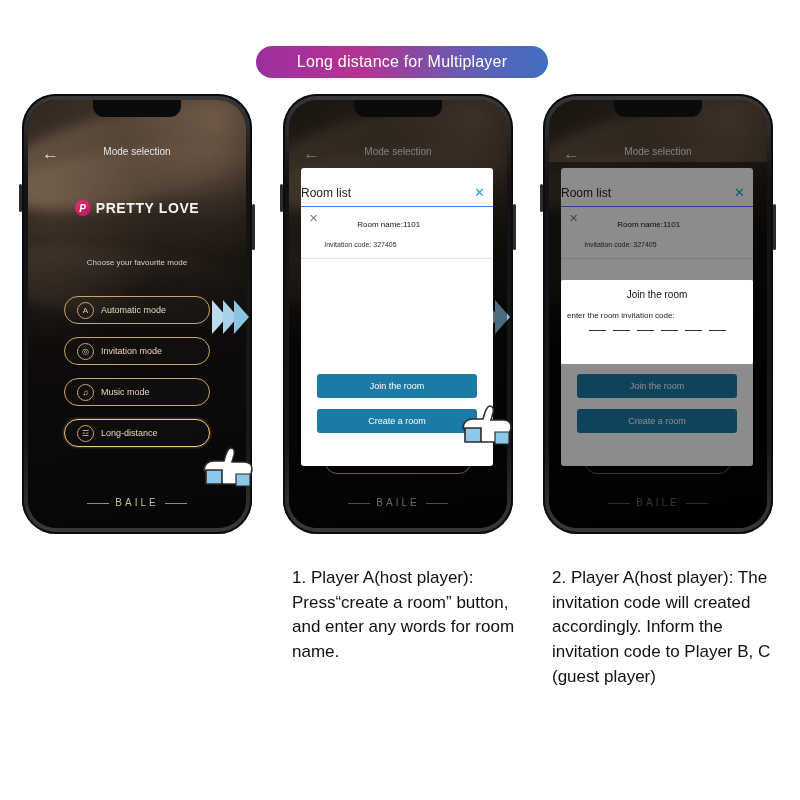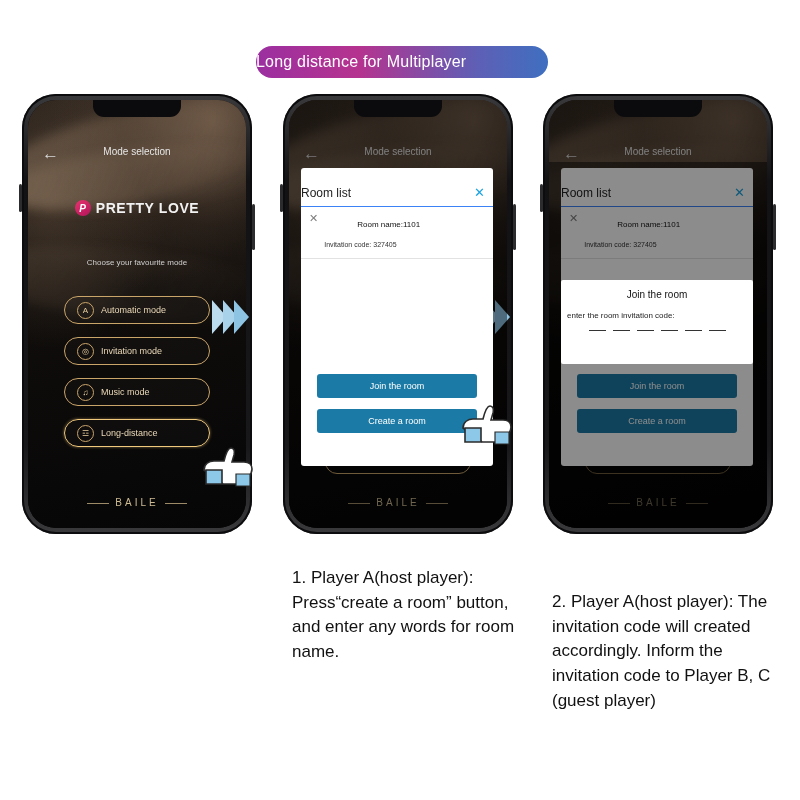--- a/index.html
+++ b/index.html
@@ -7,21 +7,21 @@
     width:800px;height:800px;background:#ffffff;
     font-family:"Liberation Sans", sans-serif;
     position:relative;overflow:hidden;
   }
   
   .banner{
     position:absolute;left:256px;top:46px;width:292px;height:32px;
     border-radius:16px;
     background:linear-gradient(90deg,#9b2fa0 0%,#b5338f 35%,#5f5fb5 75%,#3f6fc0 100%);
     color:#fff;font-size:16px;letter-spacing:.2px;
-    display:flex;align-items:center;justify-content:flex-start;
+    display:flex;align-items:center;justify-content:center;
   }
   
   .phone{
     position:absolute;top:94px;width:230px;height:440px;border-radius:34px;
     background:linear-gradient(180deg,#3a3a3c 0%,#121214 20%,#18181a 80%,#3a3a3c 100%);
     box-shadow:0 0 0 2px #0c0c0e inset;
     padding:6px;box-sizing:border-box;
   }
   .phone::before{ 
     content:"";position:absolute;left:-3px;top:90px;width:3px;height:28px;background:#2c2c2e;border-radius:2px;
@@ -150,21 +150,21 @@
   .chev.c2{border-left-color:#a7d2ea;}
   .chev.c3{border-left-color:#8dc4e4;}
   
   .hand{position:absolute;z-index:45;}
   .hand svg{display:block;}
   
   .caption{
     position:absolute;font-family:Liberation Sans, sans-serif;font-size:17px;color:#111;line-height:1.45;
   }
   #cap1{left:292px;top:566px;width:225px;}
-  #cap2{left:552px;top:590px;width:240px;}
+  #cap2{left:552px;top:566px;width:240px;}
 </style>
 </head>
 <body>
 
 <div class="banner">
   <span>Long distance for Multiplayer</span>
 </div>
 
 <div class="phone" id="phone1">
   <div class="screen">

